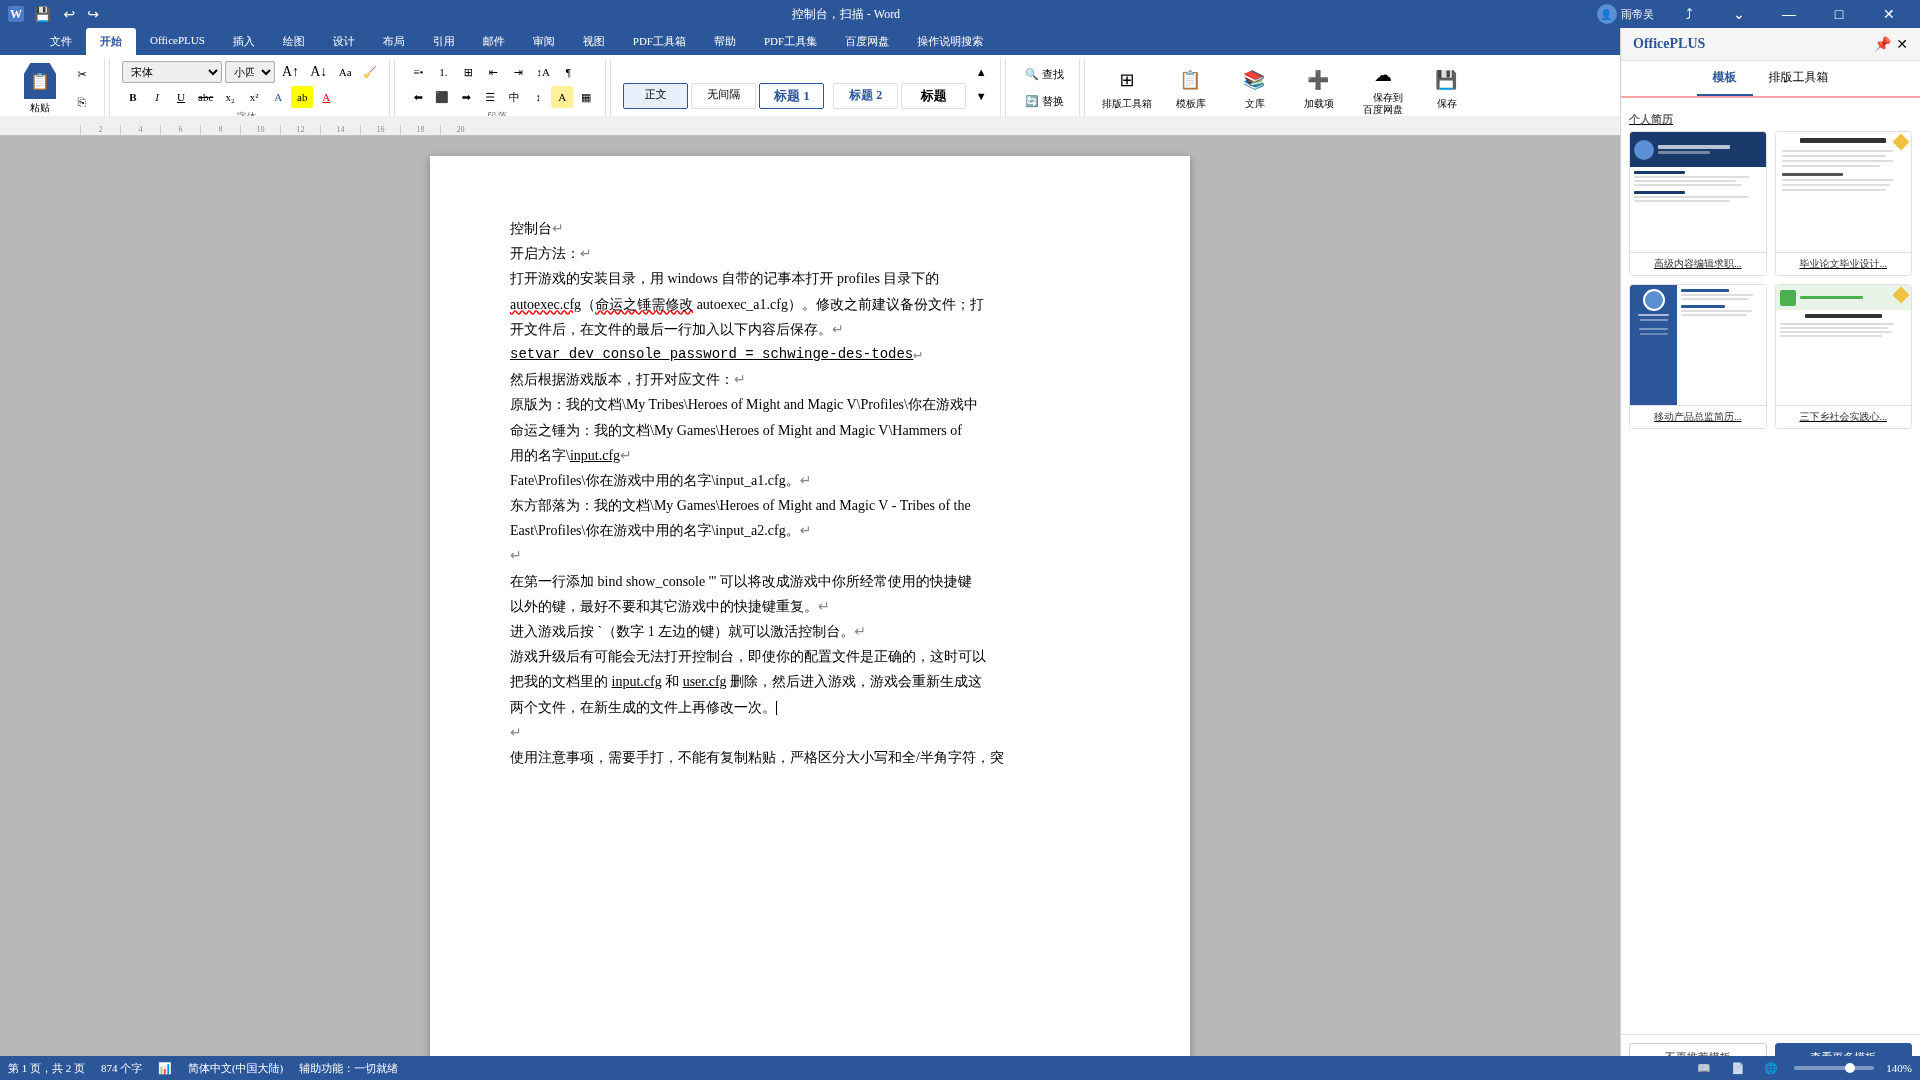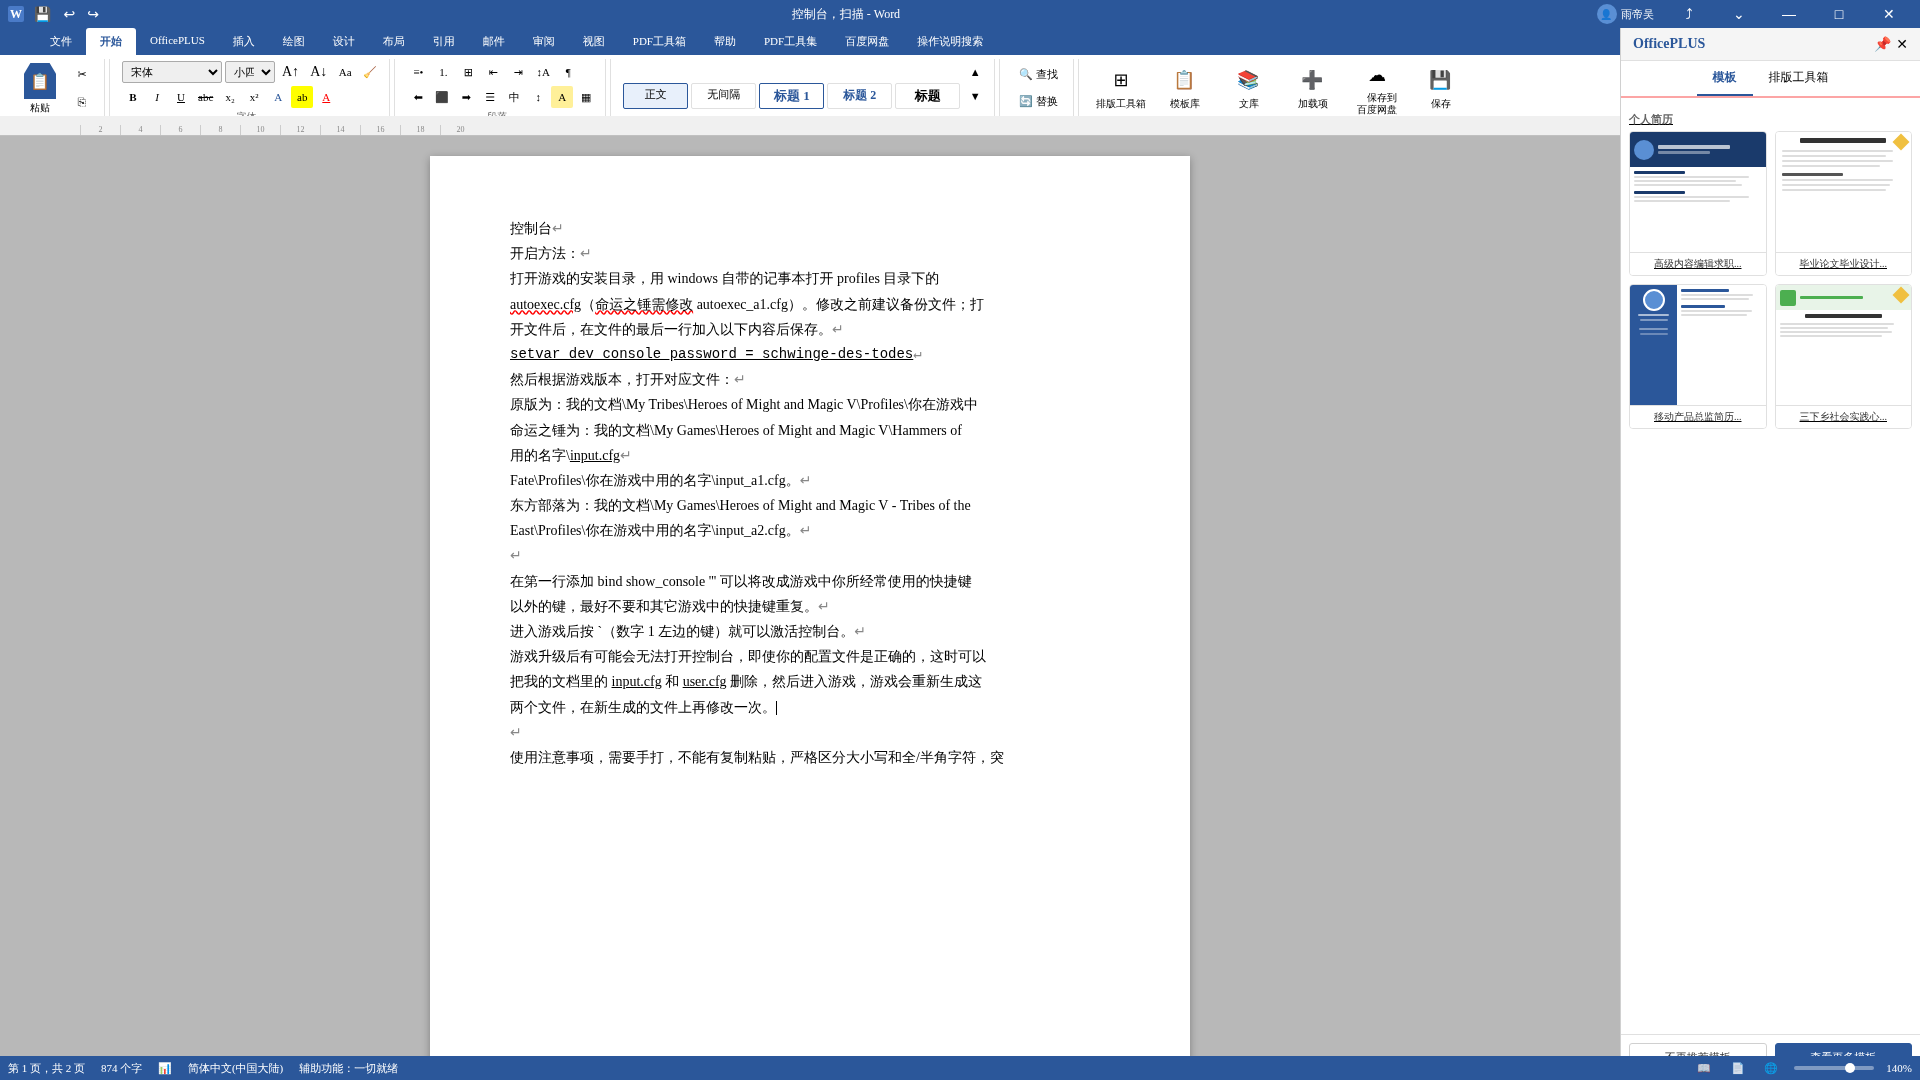--- a/index.html
+++ b/index.html
@@ -310,21 +310,21 @@
     <div class="ribbon-divider"></div>
 
     <div class="ribbon-group">
       <div class="ribbon-group-content">
         <div style="display:flex;align-items:center;gap:4px;">
           <div style="display:flex;flex-direction:column;gap:3px;">
             <div style="display:flex;gap:3px;">
               <div class="style-item active">正文</div>
               <div class="style-item">无间隔</div>
               <div class="style-item" style="font-size:13px;font-weight:bold;color:#2b579a;border-color:#2b579a;">标题 1</div>
-              <div class="style-item" style="font-size:12px;font-weight:bold;color:#2b579a;">标题 2</div>
+              <div class="style-item" style="font-size:12px;font-weight:bold;color:#2b579a;margin-left:6px;">标题 2</div>
               <div class="style-item" style="font-size:13px;font-weight:bold;">标题</div>
             </div>
           </div>
           <div style="display:flex;flex-direction:column;gap:2px;">
             <div class="fmt-btn">▲</div>
             <div class="fmt-btn">▼</div>
             <div class="fmt-btn">⊞</div>
           </div>
         </div>
       </div>

